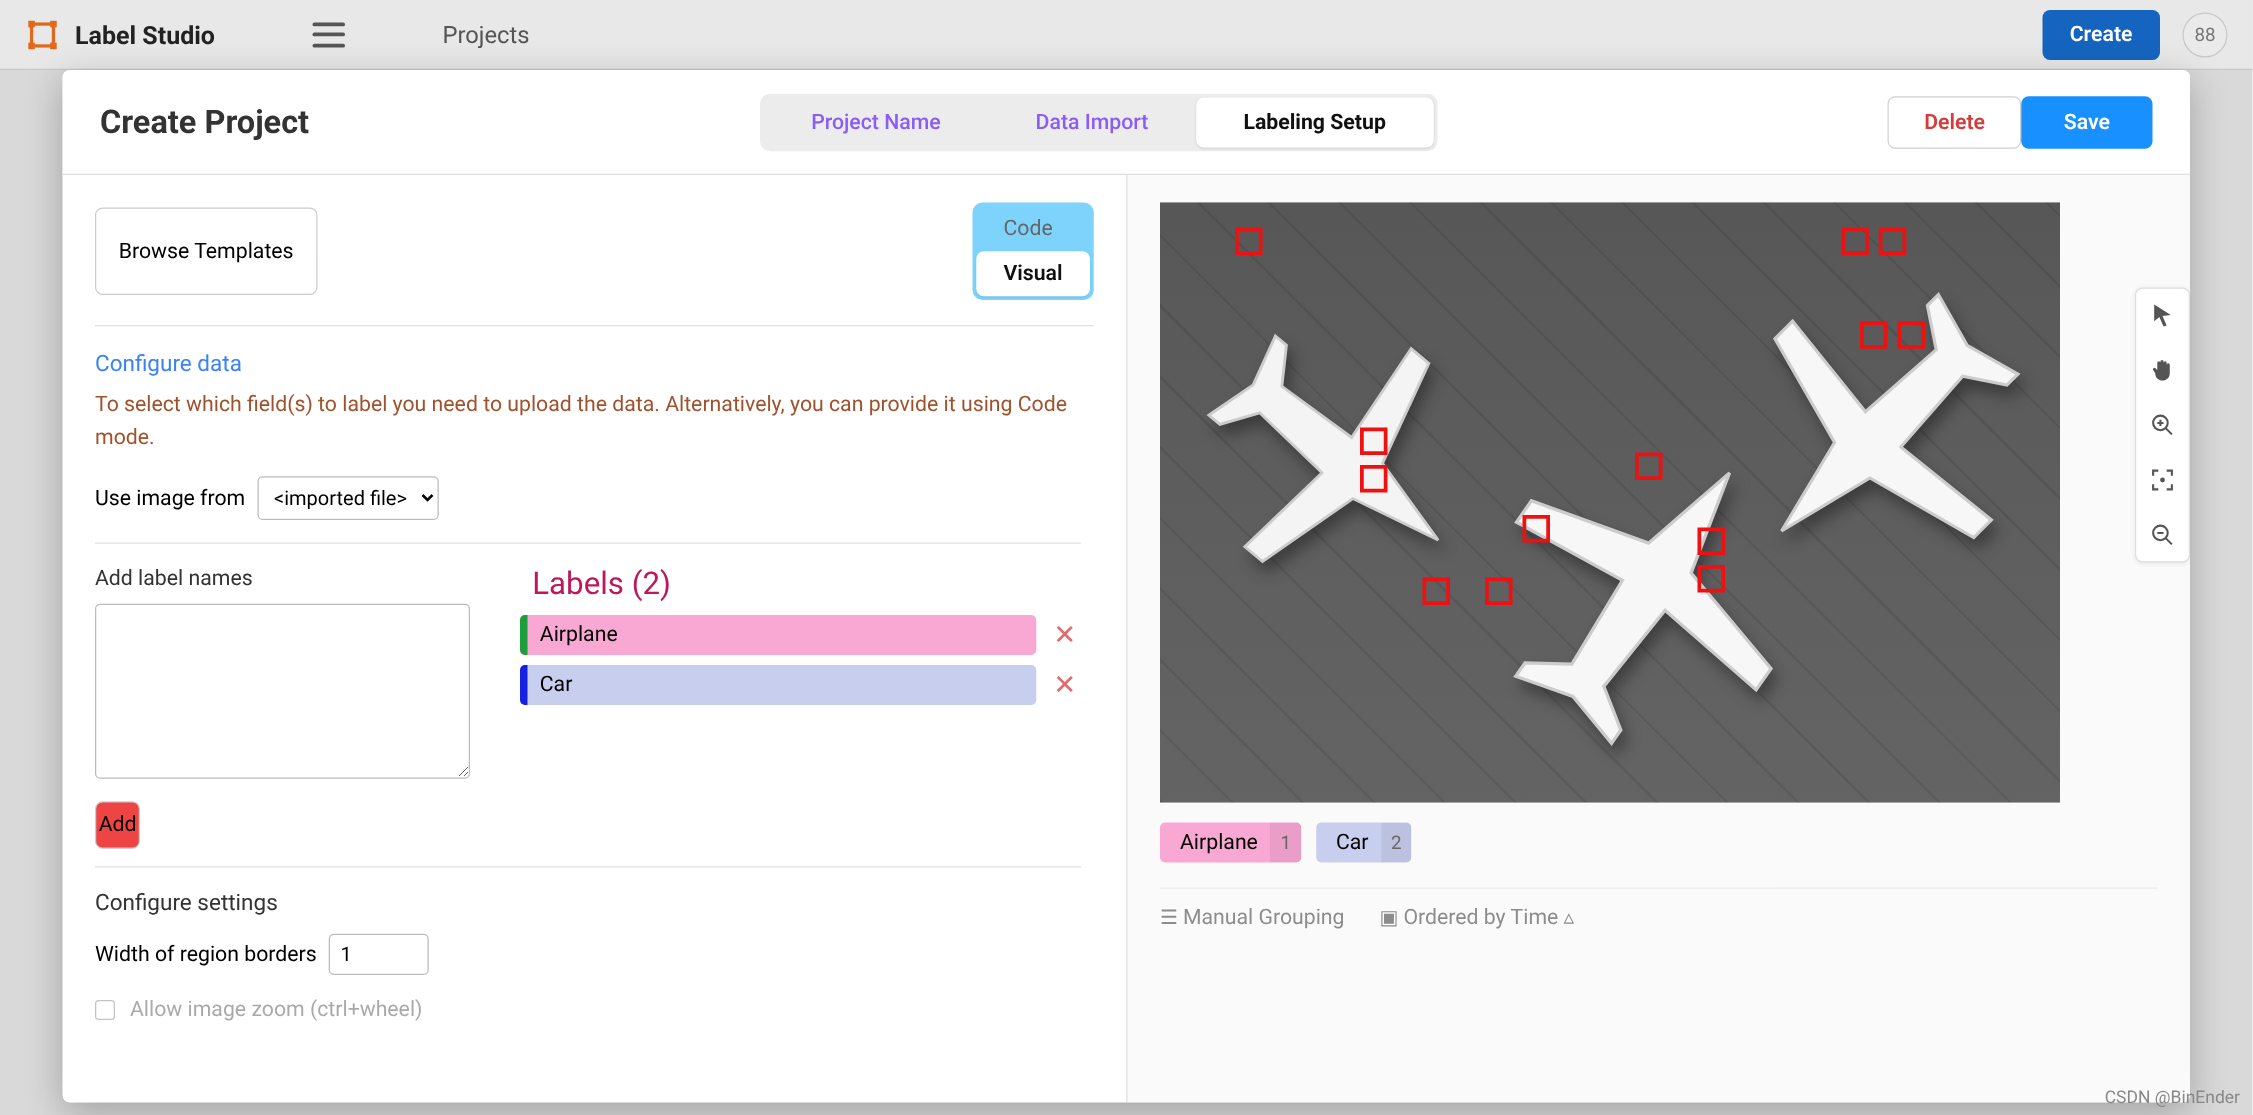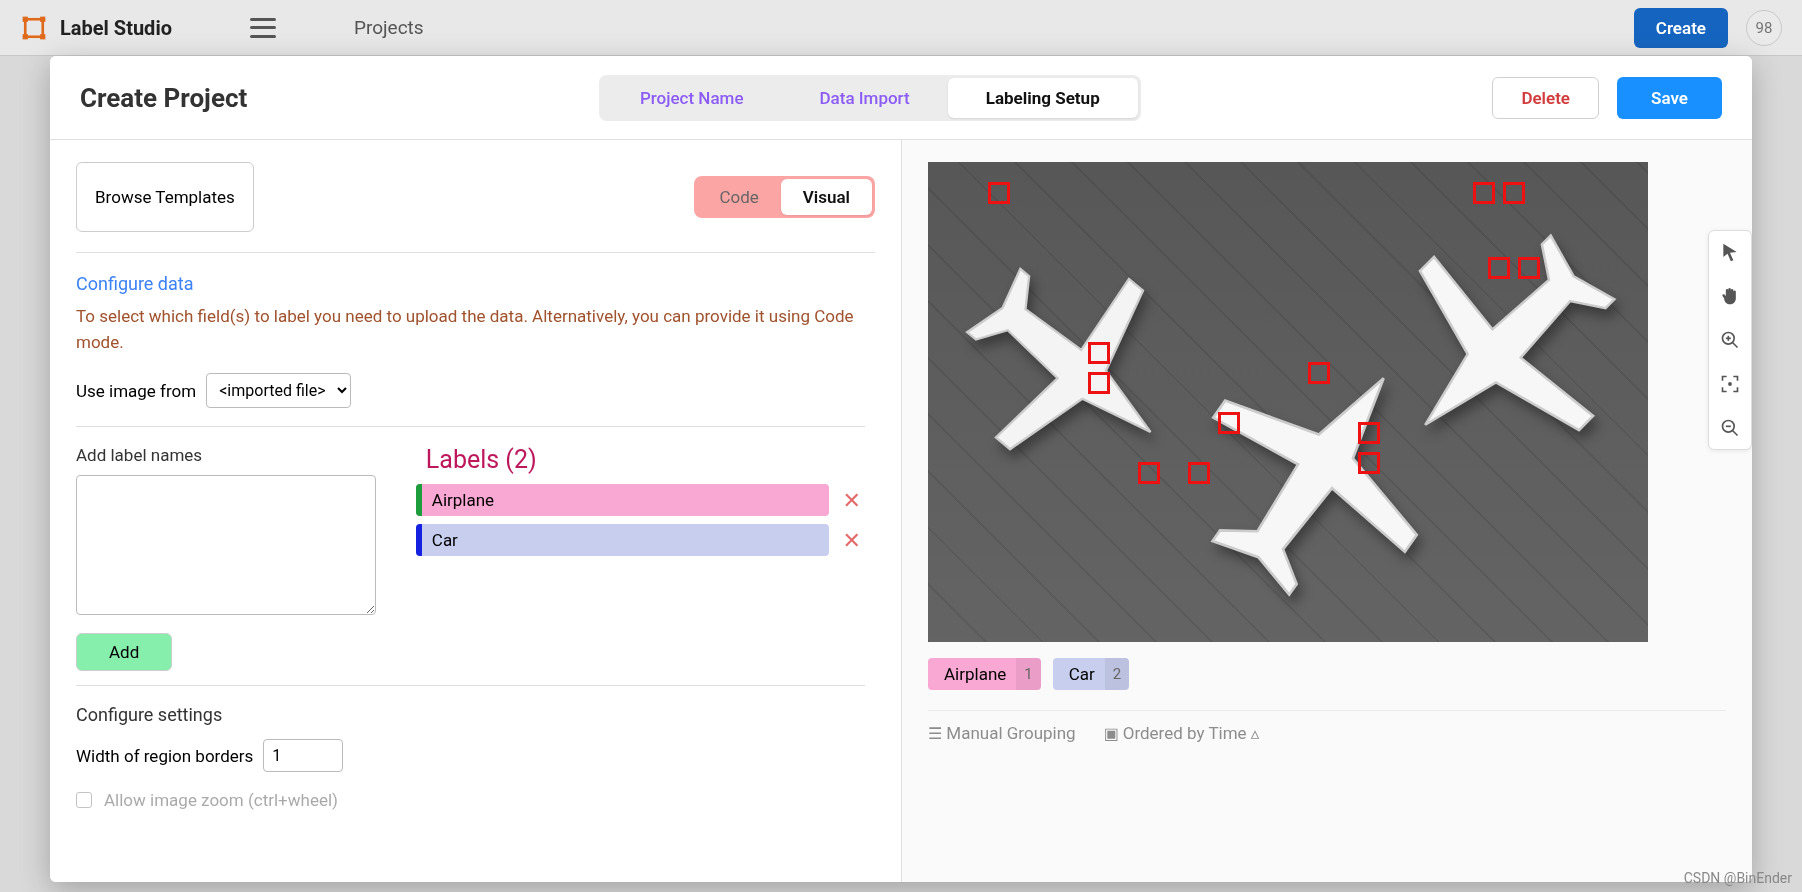--- a/index.html
+++ b/index.html
@@ -19,50 +19,50 @@
 
   .backdrop { position:absolute; inset:56px 0 0 0; }
 
   .modal { position:absolute; top:56px; left:50px; right:50px; bottom:10px; background:#fafafa; border-radius:6px; box-shadow:0 8px 30px rgba(0,0,0,0.25); display:flex; flex-direction:column; overflow:hidden; }
 
   .modal-header { height:84px; background:#fff; border-bottom:1px solid #e0e0e0; display:flex; align-items:center; padding:0 30px; justify-content:space-between; }
   .modal-title { font-size:26px; font-weight:700; color:#333; }
   .tab-group { display:flex; background:#ececec; border-radius:8px; padding:3px; }
   .tab { padding:10px 38px; font-size:17px; color:#8b5cf6; border-radius:6px; cursor:pointer; font-weight:500;}
   .tab.active { background:#fff; color:#111; font-weight:700; box-shadow:0 1px 2px rgba(0,0,0,0.1); }
-  .modal-actions { display:flex; gap:18px; }
+  .modal-actions { display:flex; }
   .delete-btn { background:#fff; border:1px solid #d0d0d0; color:#d23c3c; padding:10px 28px; border-radius:6px; font-size:17px; font-weight:600; cursor:pointer; }
   .save-btn { background:#1890ff; color:#fff; border:none; padding:10px 34px; border-radius:6px; font-size:17px; font-weight:600; cursor:pointer; }
 
   .modal-body { flex:1; display:flex; overflow:hidden; }
   .left-pane { width:50%; padding:22px 26px; background:#fff; overflow:hidden; position:relative; }
   .right-pane { width:50%; border-left:1px solid #e0e0e0; padding:22px 26px; background:#fafafa; overflow:hidden; position:relative;}
 
   .left-top { display:flex; justify-content:space-between; align-items:center; margin-bottom:20px;}
   .browse-btn { background:#fff; border:1px solid #ccc; border-radius:6px; padding:24px 18px; font-size:17px; cursor:pointer; }
-  .code-visual { display:flex; background:#fca5a5; border-radius:8px; padding:3px;}
+  .code-visual { display:flex; background:#7dd3fc; border-radius:8px; padding:3px;flex-direction:column;}
   .cv-tab { padding:8px 22px; font-size:17px; color:#666; border-radius:6px; cursor:pointer;}
   .cv-tab.active { background:#fff; color:#111; font-weight:600; box-shadow:0 1px 2px rgba(0,0,0,0.08);}
 
   .scroll-area { border-top:1px solid #e0e0e0; padding-top:16px; height:calc(100% - 62px); overflow-y:auto; padding-right:10px;}
   .scroll-area::-webkit-scrollbar{width:8px;} .scroll-area::-webkit-scrollbar-thumb{background:#ccc;border-radius:4px;}
 
   .section-h { font-size:18px; color:#3b82f6; margin-bottom:10px; margin-top:4px;}
   .warn-text { color:#a0522d; font-size:17px; line-height:1.5; margin-bottom:18px;}
   .row-inline { display:flex; align-items:center; gap:10px; font-size:17px; margin-bottom:18px;}
   .select { border:1px solid #bbb; border-radius:4px; padding:6px 8px; font-size:16px; background:#fff;}
 
   hr.sep { border:none; border-top:1px solid #e0e0e0; margin:14px 0 18px 0;}
 
   .labels-area { display:flex; gap:40px;}
   .left-col { width:38%;}
   .right-col { flex:1;}
   .sub-h { font-size:17px; color:#333; margin-bottom:10px;}
   .textarea { width:100%; height:140px; border:1px solid #bbb; border-radius:4px; resize:both; padding:6px; font-size:15px;}
-  .add-btn { margin-top:14px; background:#86efac; border:1px solid #ccc; border-radius:6px; padding:8px 32px; font-size:17px; cursor:pointer;}
+  .add-btn { margin-top:14px; background:#ef4444; border:1px solid #ccc; border-radius:6px; padding:8px 2px; font-size:17px; cursor:pointer;}
 
   .labels-title { font-size:25px; color:#be185d; margin:0 0 10px 10px;}
   .label-row { display:flex; align-items:center; gap:10px; margin-bottom:8px;}
   .label-chip { flex:1; display:flex; align-items:center; border-radius:4px; overflow:hidden; height:32px;}
   .label-bar { width:6px; height:100%;}
   .label-name { padding:0 10px; font-size:17px; flex:1;}
   .label-x { color:#e36b6b; font-size:22px; cursor:pointer; padding:0 4px; font-weight:300;}
   .chip-airplane { background:#f9a8d4;}
   .chip-airplane .label-bar{ background:#1b9e3b;}
   .chip-car { background:#c8ceee;}
@@ -114,21 +114,21 @@
     </div>
     <div class="hamburger">
         <span></span>
         <span></span>
         <span></span>
       </div>
     <span class="projects-link">Projects</span>
   </div>
   <div class="top-right">
     <button class="create-btn">Create</button>
-    <div class="badge-circle">98</div>
+    <div class="badge-circle">88</div>
   </div>
 </div>
 
 <div class="backdrop"></div>
 
 <div class="modal">
   <div class="modal-header">
     <div class="modal-title">Create Project</div>
     <div class="tab-group">
       <div class="tab">Project Name</div>

